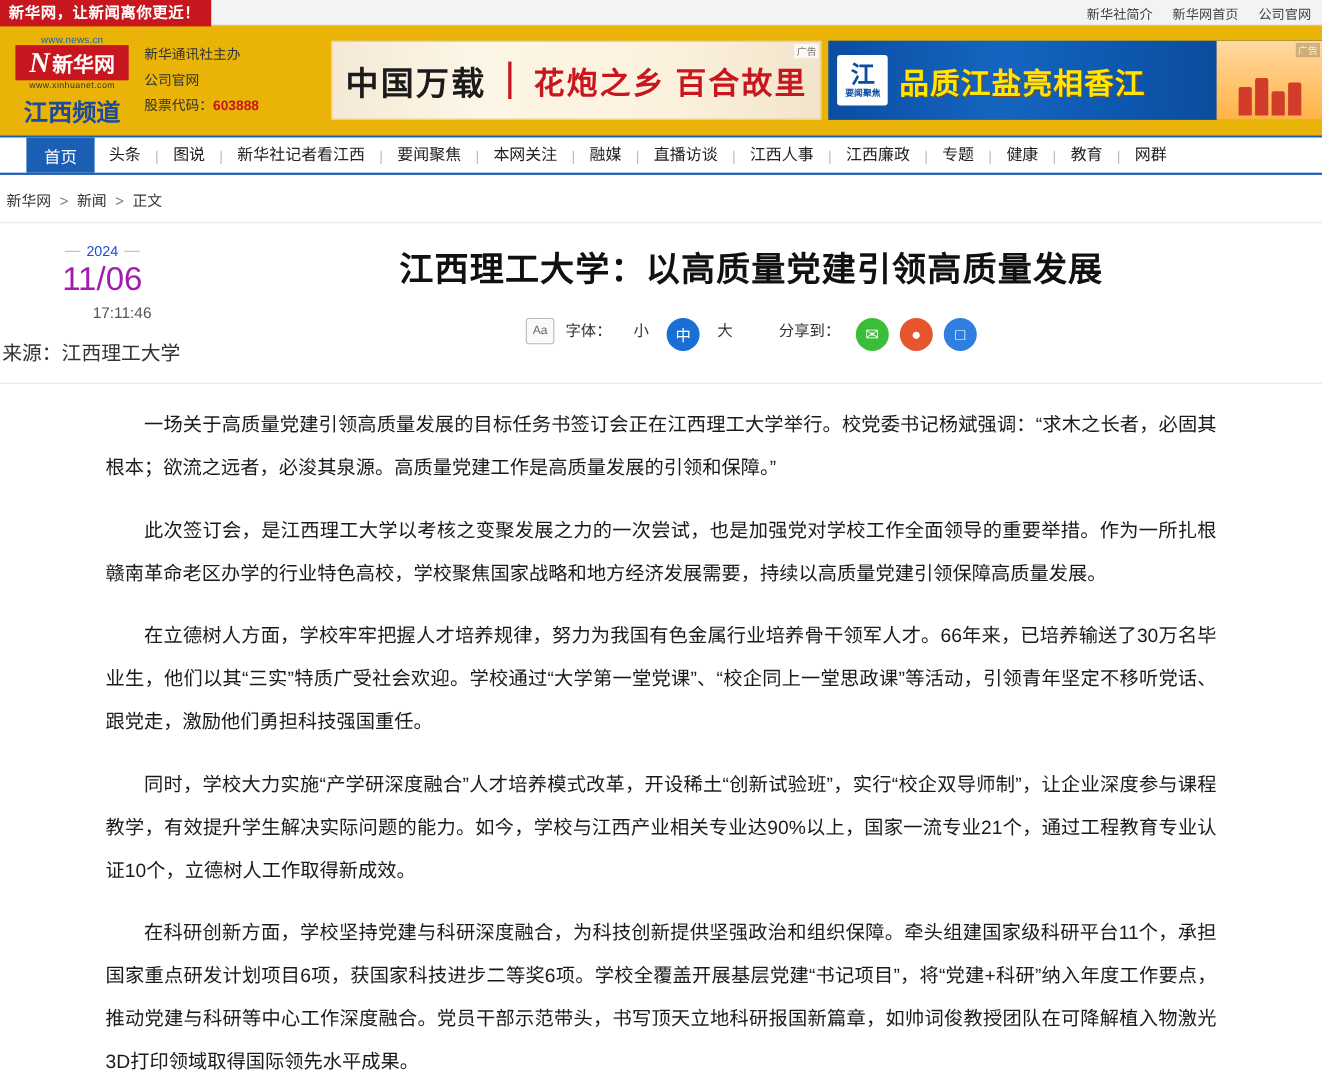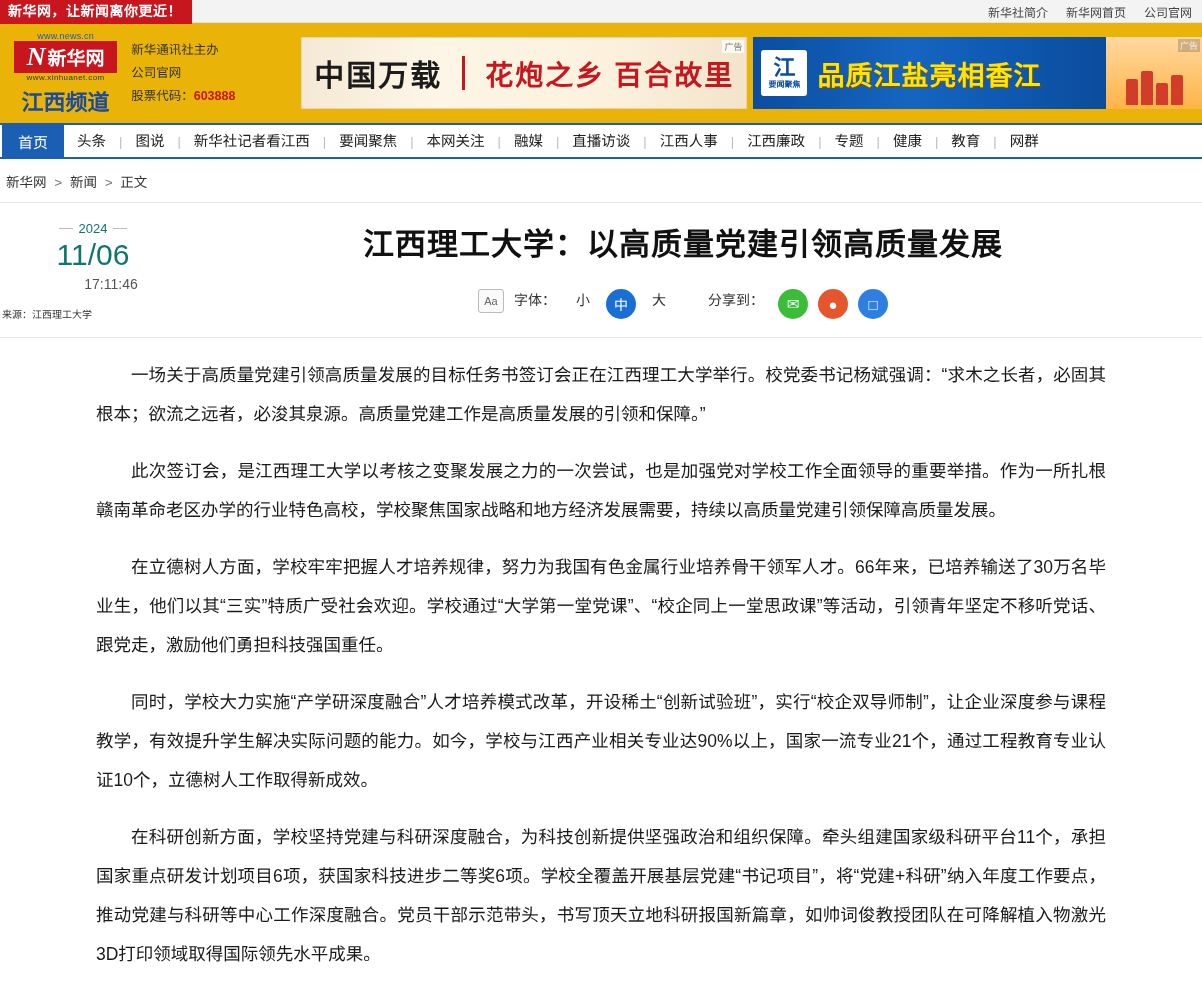--- a/index.html
+++ b/index.html
@@ -124,21 +124,21 @@
   }
   .ad-tag.light { color: #eee; background: rgba(0,0,0,.18); }
 
   
   .nav {
     background: #ffffff;
     border-top: 2px solid #1a5fb4;
     border-bottom: 2px solid #1a5fb4;
     height: 36px;
     display: flex; align-items: stretch;
-    padding-left: 2px;
+    padding-left: 24px;
   }
   .nav-home {
     background: #1a5fb4;
     color: #fff;
     font-size: 15px;
     display: flex; align-items: center; justify-content: center;
     width: 62px;
     font-weight: normal;
   }
   .nav-items { display: flex; align-items: center; flex: 1; }
@@ -165,31 +165,31 @@
     border-bottom: 1px solid #e6e6e6;
     padding-bottom: 16px;
   }
   .meta-col {
     width: 186px;
     text-align: center;
     color: #555;
     padding-top: 4px;
   }
   .meta-year {
-    font-size: 13px; color: #0f766e;
+    font-size: 13px; color: #1d4ed8;
     display: flex; align-items: center; justify-content: center; gap: 6px;
   }
   .meta-year:before, .meta-year:after {
     content: ""; display: block; width: 14px; height: 1px; background: #bbb;
   }
   .meta-date {
-    font-size: 30px; color: #0f766e; line-height: 38px; font-weight: normal;
+    font-size: 30px; color: #a21caf; line-height: 38px; font-weight: normal;
   }
   .meta-time { font-size: 14px; color: #555; margin-top: 2px; margin-left: 36px; }
-  .meta-source { font-size: 10px; color: #333; margin-top: 14px; text-align: left; padding-left: 2px;}
+  .meta-source { font-size: 18px; color: #333; margin-top: 14px; text-align: left; padding-left: 2px;}
 
   .head-col { flex: 1; padding-right: 22px; }
   .article-title {
     font-family: "Liberation Serif", "DejaVu Serif", serif;
     font-size: 31px; font-weight: bold; color: #111;
     text-align: center;
     line-height: 44px;
     margin: 6px 0 22px 0;
     letter-spacing: 1px;
   }

